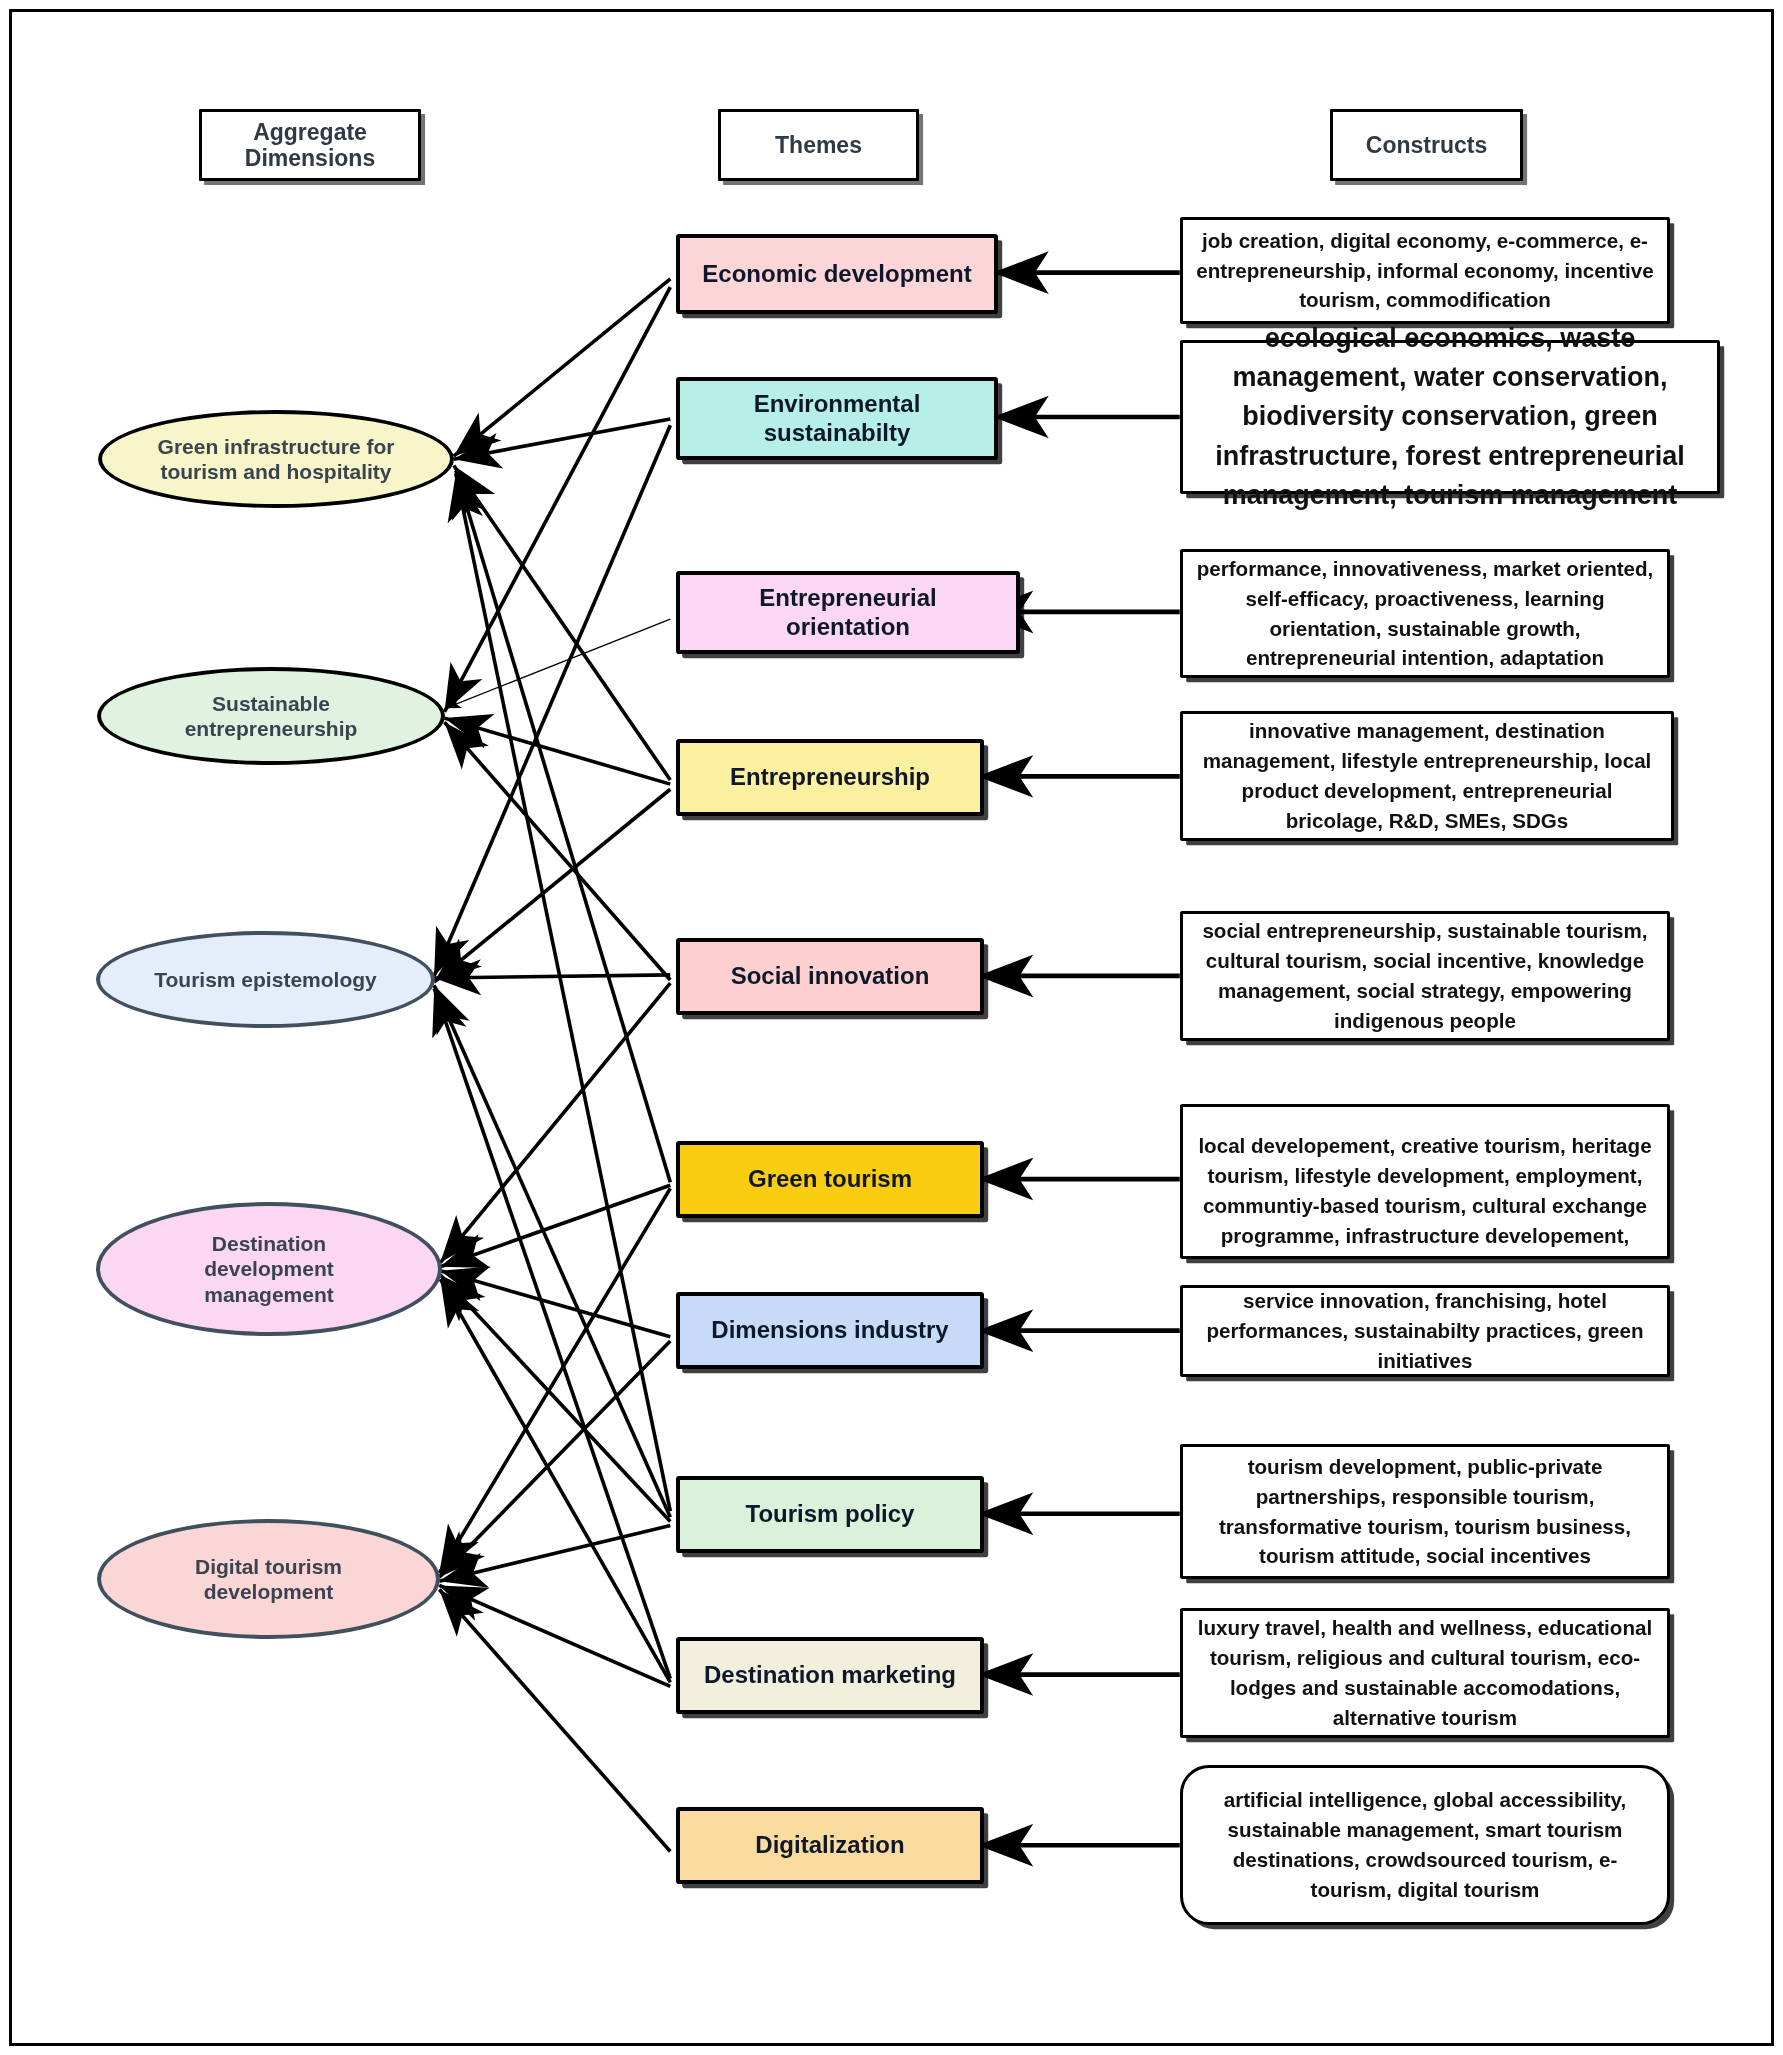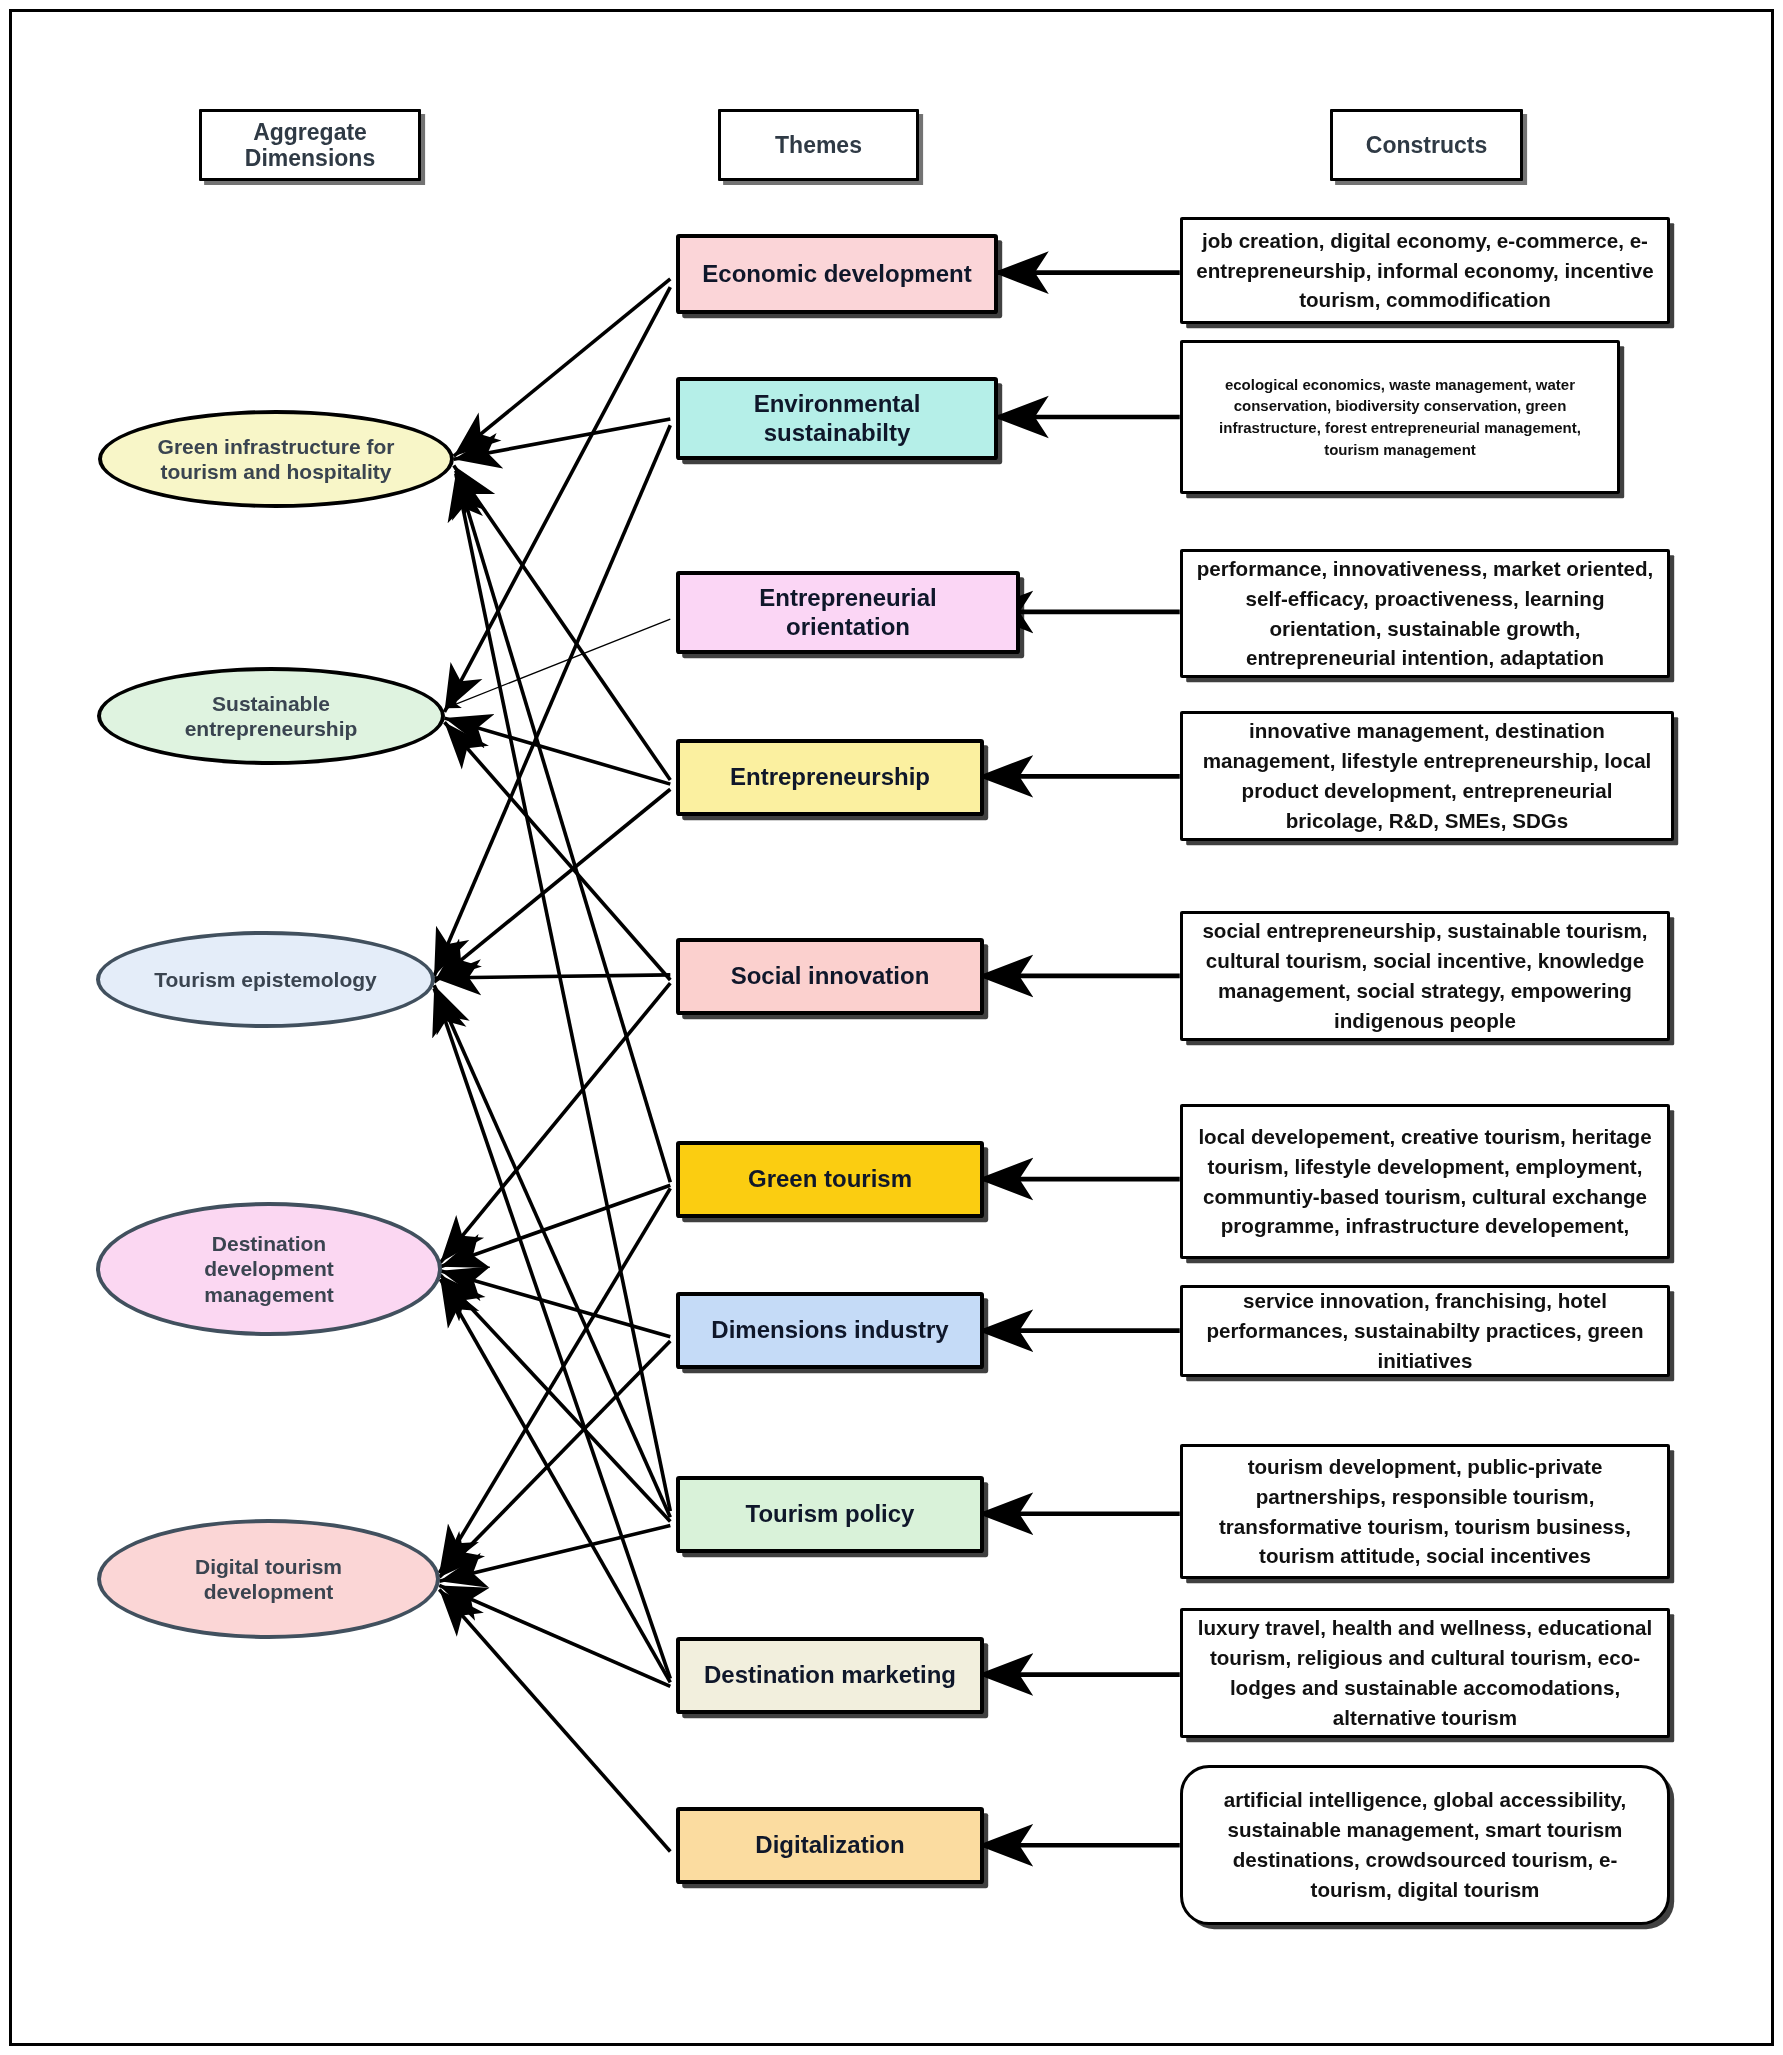--- a/index.html
+++ b/index.html
@@ -227,37 +227,37 @@
   </div>
 
   <div class="node theme" style="left:676px;top:1807px;width:308px;height:77px;background:#fbdca0;font-size:24px;">
     <span>Digitalization</span>
   </div>
 
   <div class="node construct" style="left:1180px;top:217px;width:490px;height:107px;font-size:20.6px;">
     <span>job creation, digital economy, e-commerce, e-entrepreneurship, informal economy, incentive tourism, commodification</span>
   </div>
 
-  <div class="node construct" style="left:1180px;top:340px;width:440px;height:154px;font-size:15px;">
+  <div class="node construct" style="left:1180px;top:340px;width:540px;height:154px;font-size:27px;">
     <span>ecological economics, waste management, water conservation, biodiversity conservation, green infrastructure, forest entrepreneurial management, tourism management</span>
   </div>
 
   <div class="node construct" style="left:1180px;top:549px;width:490px;height:129px;font-size:20.6px;">
     <span>performance, innovativeness, market oriented, self-efficacy, proactiveness, learning orientation, sustainable growth, entrepreneurial intention, adaptation</span>
   </div>
 
   <div class="node construct" style="left:1180px;top:711px;width:494px;height:130px;font-size:20.6px;">
     <span>innovative management, destination management, lifestyle entrepreneurship, local product development, entrepreneurial bricolage, R&amp;D, SMEs, SDGs</span>
   </div>
 
   <div class="node construct" style="left:1180px;top:911px;width:490px;height:130px;font-size:20.6px;">
     <span>social entrepreneurship, sustainable tourism, cultural tourism, social incentive, knowledge management, social strategy, empowering indigenous people</span>
   </div>
 
-  <div class="node construct" style="left:1180px;top:1104px;width:490px;height:155px;font-size:20.6px;">
+  <div class="node construct" style="left:1180px;top:1104px;width:490px;height:155px;font-size:20.6px;align-items:flex-end;">
     <span>local developement, creative tourism, heritage tourism, lifestyle development, employment, communtiy-based tourism, cultural exchange programme, infrastructure developement,</span>
   </div>
 
   <div class="node construct" style="left:1180px;top:1285px;width:490px;height:92px;font-size:20.6px;">
     <span>service innovation, franchising, hotel performances, sustainabilty practices, green initiatives</span>
   </div>
 
   <div class="node construct" style="left:1180px;top:1444px;width:490px;height:135px;font-size:20.6px;">
     <span>tourism development, public-private partnerships, responsible tourism, transformative tourism, tourism business, tourism attitude, social incentives</span>
   </div>

